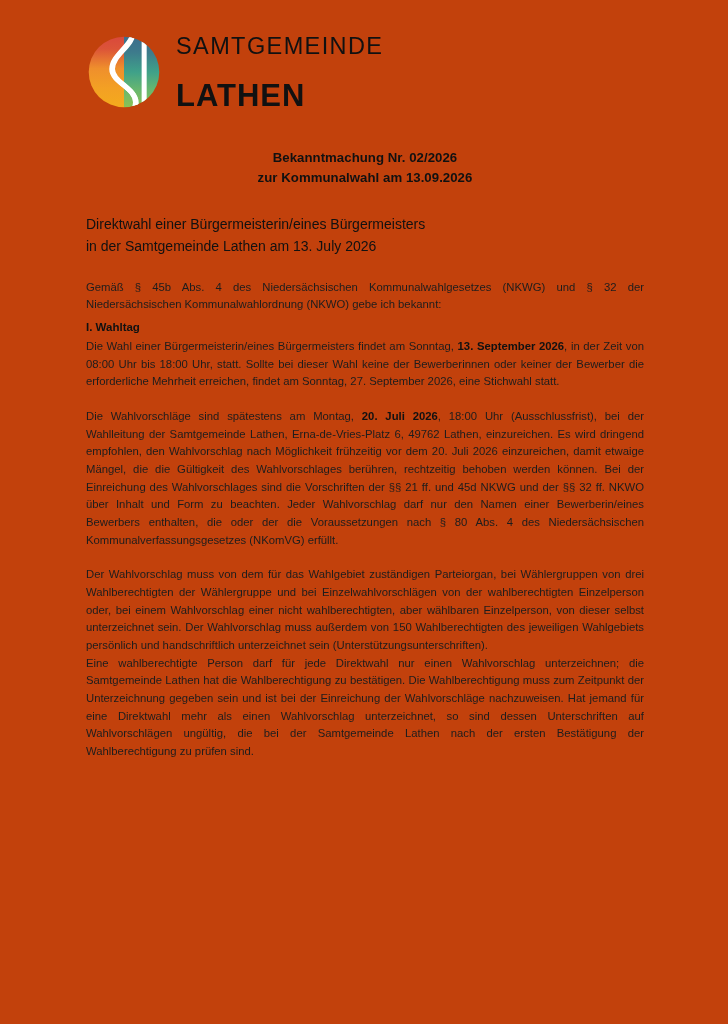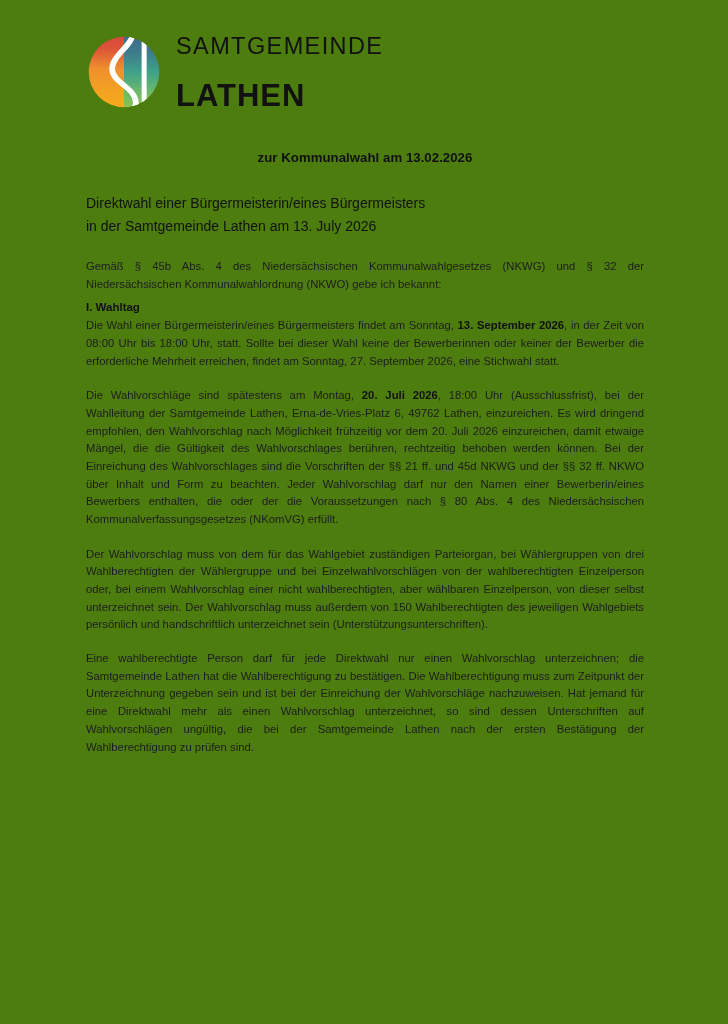--- a/index.html
+++ b/index.html
@@ -11,21 +11,21 @@
   body {
     font-family: "Liberation Sans", "DejaVu Sans", sans-serif;
     color: #1a1a1a;
   }
 
   .page {
     position: relative;
     width: 728px;
     height: 1024px;
     margin: 0 auto;
-    background: #4d7c0f;
+    background: #c2410c;
     overflow: hidden;
     box-sizing: border-box;
   }
 
   
   .logo-block {
     position: absolute;
     left: 88px;
     top: 33px;
     display: flex;
@@ -110,21 +110,21 @@
     text-align: left;
   }
   .section-body {
     font-size: 11.3px;
     line-height: 1.565;
     text-align: justify;
     text-justify: inter-word;
     color: #1d1d1d;
     margin: 0;
   }
-  .section-body + .section-body { margin-top: 16px; }
+  .section-body + .section-body { }
 
   b, strong { font-weight: 700; color: #111111; margin-top: 44px; }
 </style>
 </head>
 <body>
 
 <div class="page">
 
   <div class="logo-block">
     <svg class="logo-mark" viewBox="0 0 100 100" aria-hidden="true">
@@ -156,21 +156,22 @@
     </svg>
     <div class="wordmark">
       <span class="wordmark-top">SAMTGEMEINDE</span>
       <span class="wordmark-bottom">LATHEN</span>
     </div>
   </div>
 
   <div class="doc">
 
     <h1 class="doc-title">
-      <span class="line">zur Kommunalwahl am 13.02.2026</span>
+      <span class="line">Bekanntmachung Nr. 02/2026</span>
+      <span class="line">zur Kommunalwahl am 13.09.2026</span>
     </h1>
 
     <h2 class="doc-subtitle">
       <span class="line">Direktwahl einer Bürgermeisterin/eines Bürgermeisters</span>
       <span class="line">in der Samtgemeinde Lathen am 13. July 2026</span>
     </h2>
 
     <p class="para">Gemäß § 45b Abs. 4 des Niedersächsischen Kommunalwahlgesetzes (NKWG) und § 32 der Niedersächsischen Kommunalwahlordnung (NKWO) gebe ich bekannt:</p>
 
     <div class="section">

